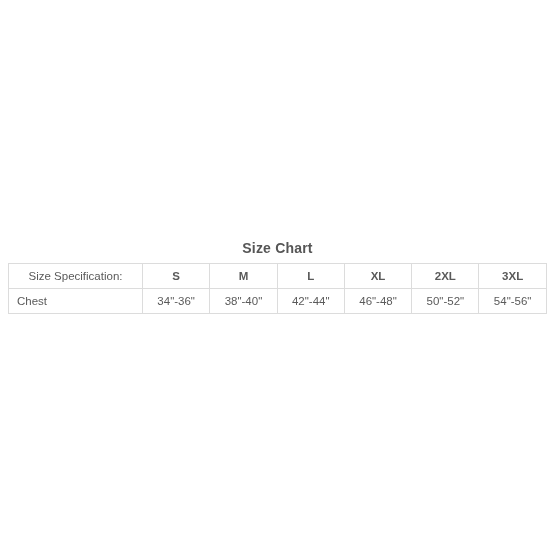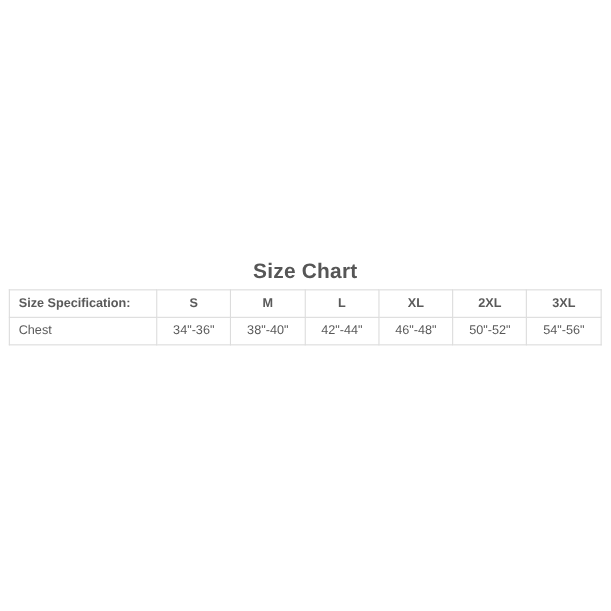--- a/index.html
+++ b/index.html
@@ -23,21 +23,21 @@
     background: #ffffff;
   }
 
   
   .chart-title {
     position: absolute;
     left: 0;
     top: 238px;
     width: 555px;
     text-align: center;
-    font-size: 19px;
+    font-size: 14px;
     font-weight: bold;
     color: #565656;
     letter-spacing: 0.2px;
     line-height: 20px;
     white-space: nowrap;
   }
 
   
   .size-table-wrap {
     position: absolute;
@@ -64,22 +64,22 @@
     white-space: nowrap;
     overflow: hidden;
     background: #ffffff;
   }
 
   
   col.c-label { width: 134px; }
   col.c-size  { width: 67.3px; }
 
   th.label-head {
-    text-align: left;
-    font-weight: bold;
+    text-align: center;
+    font-weight: normal;
     color: #545454;
   }
 
   th.size-head {
     text-align: center;
     font-weight: bold;
     color: #545454;
     padding: 0 4px;
   }
 

